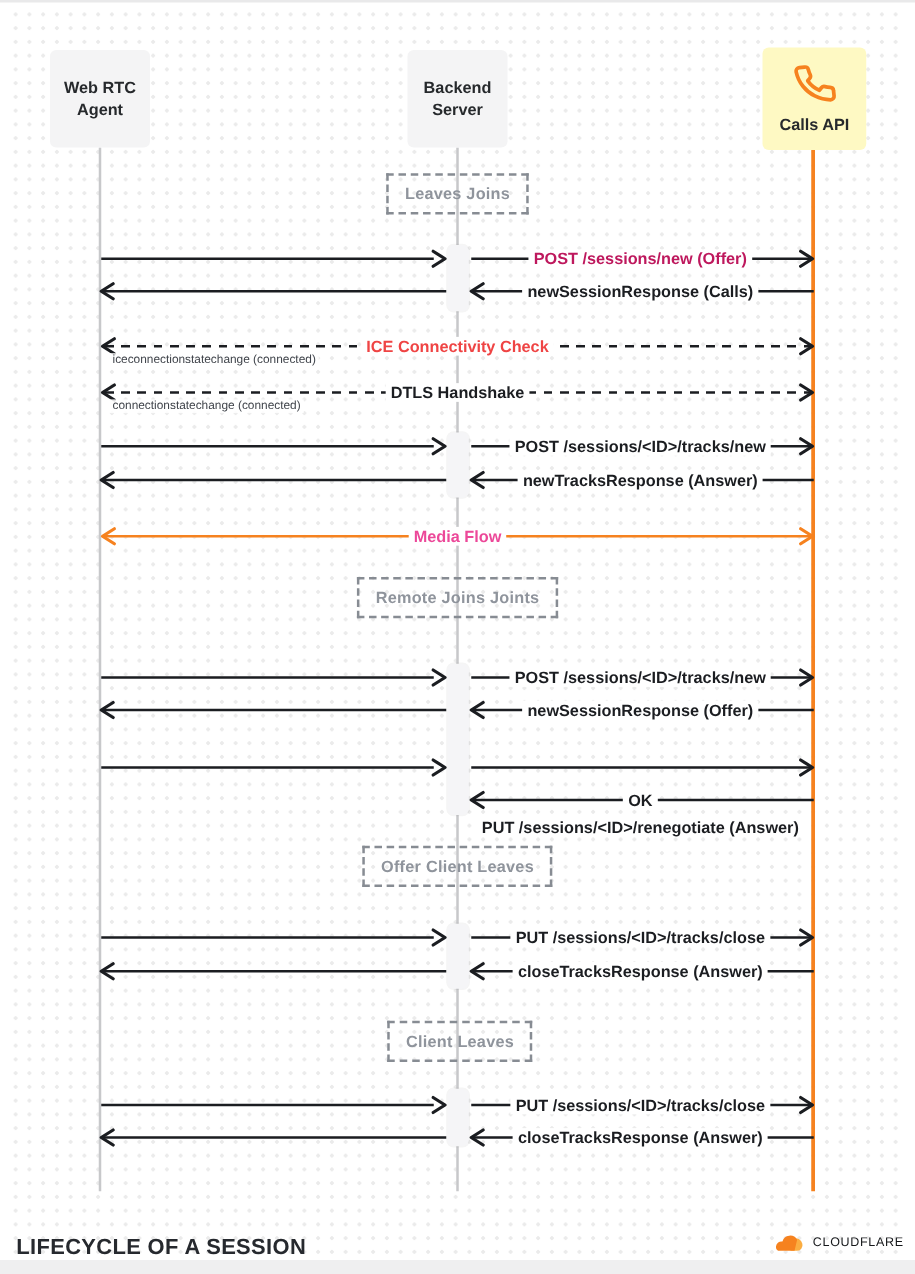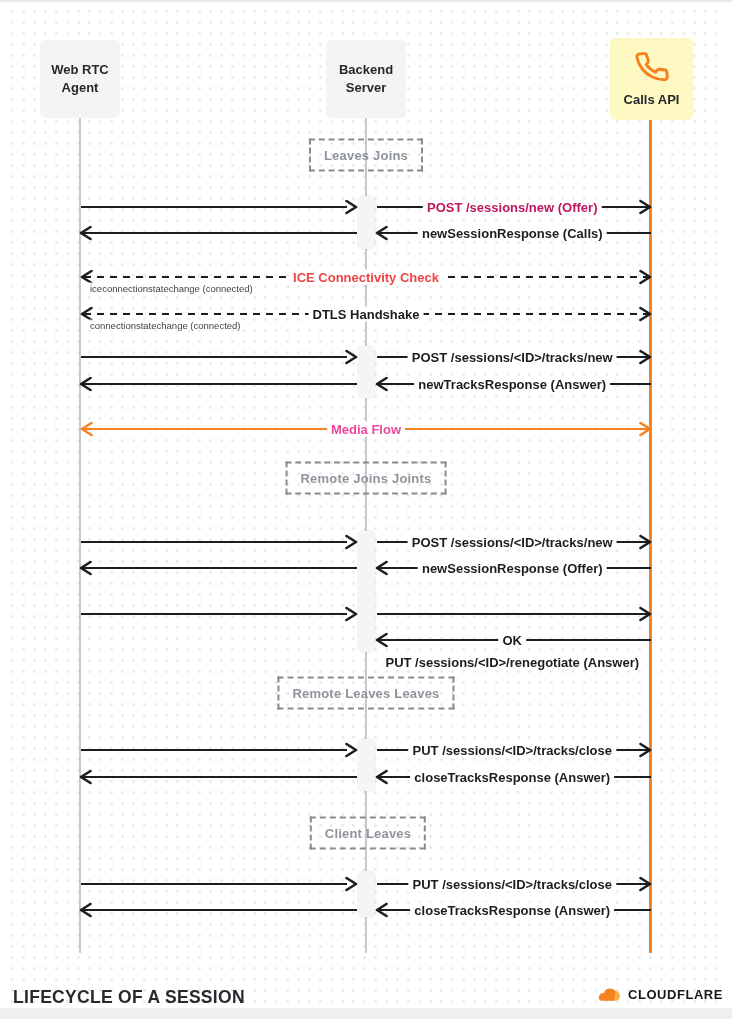--- a/index.html
+++ b/index.html
@@ -36,21 +36,21 @@
   .phase{
     position:absolute;transform:translate(-50%,-50%);white-space:nowrap;
     border:2px dashed #878c93;color:#8f949c;font-size:13px;font-weight:700;
     letter-spacing:.2px;padding:7px 13px;
   }
   .title{
     position:absolute;left:13px;top:987px;font-size:17.5px;font-weight:700;
     color:#26292e;letter-spacing:.3px;white-space:nowrap;
   }
   .brand{position:absolute;right:9px;top:986px;display:flex;align-items:center;gap:4px;}
-  .brand span{font-size:13px;font-weight:700;letter-spacing:.55px;color:#15171a;}
+  .brand span{font-size:10px;font-weight:400;letter-spacing:.55px;color:#15171a;}
   .bottomstrip{position:absolute;left:0;top:1008px;width:732px;height:11px;background:#efeff0;}
 </style>
 </head>
 <body>
 
 <div class="stage">
   <div class="dots"></div>
   <div class="topline"></div>
 
   <div class="diagram" id="diagram">
@@ -151,21 +151,21 @@
       <div class="mline " style="left: 376.5px; top: 612.7px; width: 271.5px; background: rgb(27, 29, 33);"></div>
       <svg width="13" height="16" viewBox="0 0 13 16" class="head" style="left: 639px; top: 606px;">
         <path d="M1.5 2 L11 8 L1.5 14" fill="none" stroke="#1b1d21" stroke-width="2.6" stroke-linecap="round" stroke-linejoin="round"></path>
       </svg>
       <div class="mlabel" style="left: 512.25px; top: 614px; color: rgb(27, 29, 33); margin-top: 48px;">PUT /sessions/&lt;ID&gt;/renegotiate (Answer)</div>
       <svg width="13" height="16" viewBox="0 0 13 16" class="head" style="left: 374.5px; top: 632px;">
         <path d="M11.5 2 L2 8 L11.5 14" fill="none" stroke="#1b1d21" stroke-width="2.6" stroke-linecap="round" stroke-linejoin="round"></path>
       </svg>
       <div class="mline " style="left: 378.5px; top: 638.7px; width: 272.5px; background: rgb(27, 29, 33);"></div>
       <div class="mlabel" style="left: 512.25px; top: 640px; color: rgb(27, 29, 33); text-align: center;">OK</div>
-      <div class="phase" style="left: 366px; top: 693px;">Remote Leaves Leaves</div>
+      <div class="phase" style="left: 366px; top: 693px;">Offer Client Leaves</div>
       <div class="mline " style="left: 81px; top: 748.7px; width: 266px; background: rgb(27, 29, 33);"></div>
       <svg width="13" height="16" viewBox="0 0 13 16" class="head" style="left: 345px; top: 742px;">
         <path d="M1.5 2 L11 8 L1.5 14" fill="none" stroke="#1b1d21" stroke-width="2.6" stroke-linecap="round" stroke-linejoin="round"></path>
       </svg>
       <div class="mline " style="left: 376.5px; top: 748.7px; width: 271.5px; background: rgb(27, 29, 33);"></div>
       <svg width="13" height="16" viewBox="0 0 13 16" class="head" style="left: 639px; top: 742px;">
         <path d="M1.5 2 L11 8 L1.5 14" fill="none" stroke="#1b1d21" stroke-width="2.6" stroke-linecap="round" stroke-linejoin="round"></path>
       </svg>
       <div class="mlabel" style="left: 512.25px; top: 750px; color: rgb(27, 29, 33);">PUT /sessions/&lt;ID&gt;/tracks/close</div>
       <svg width="13" height="16" viewBox="0 0 13 16" class="head" style="left: 374.5px; top: 769px;">

